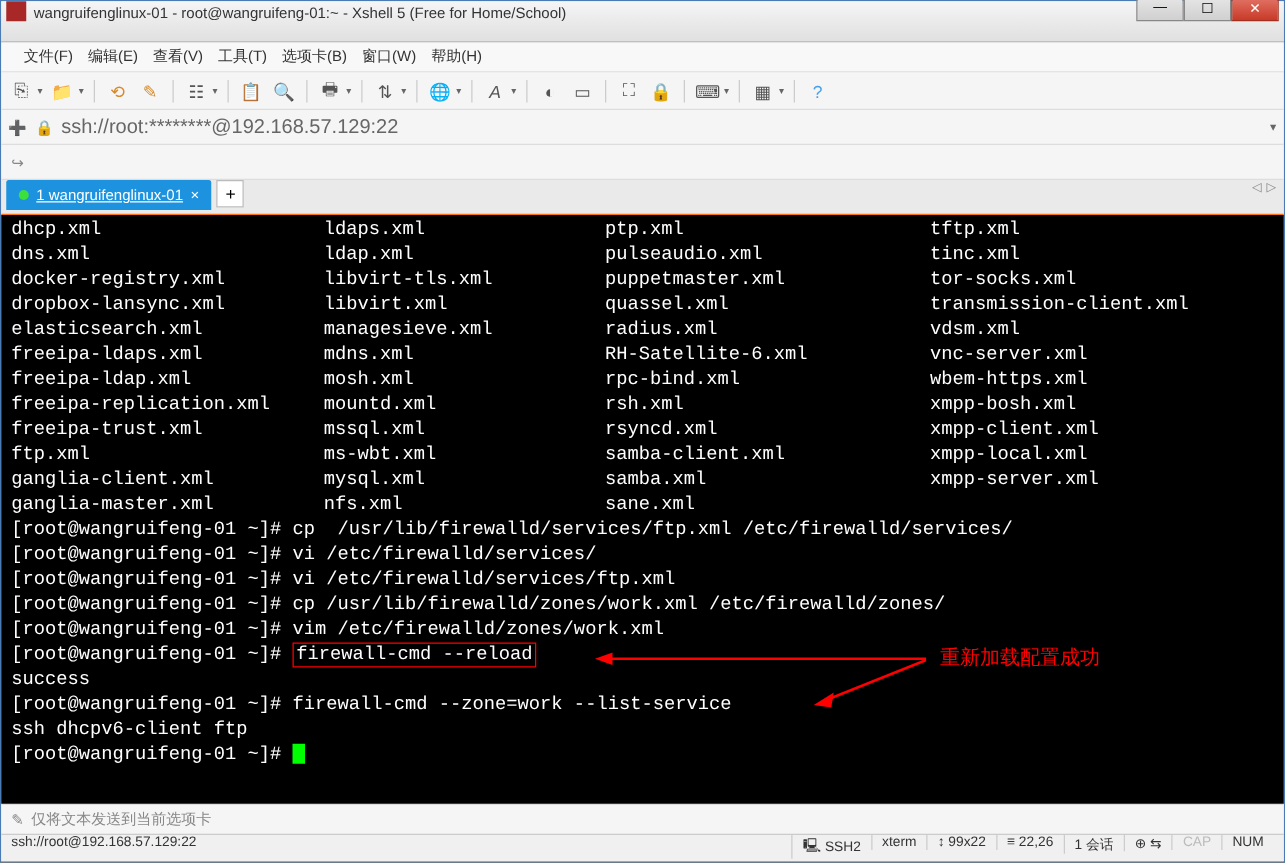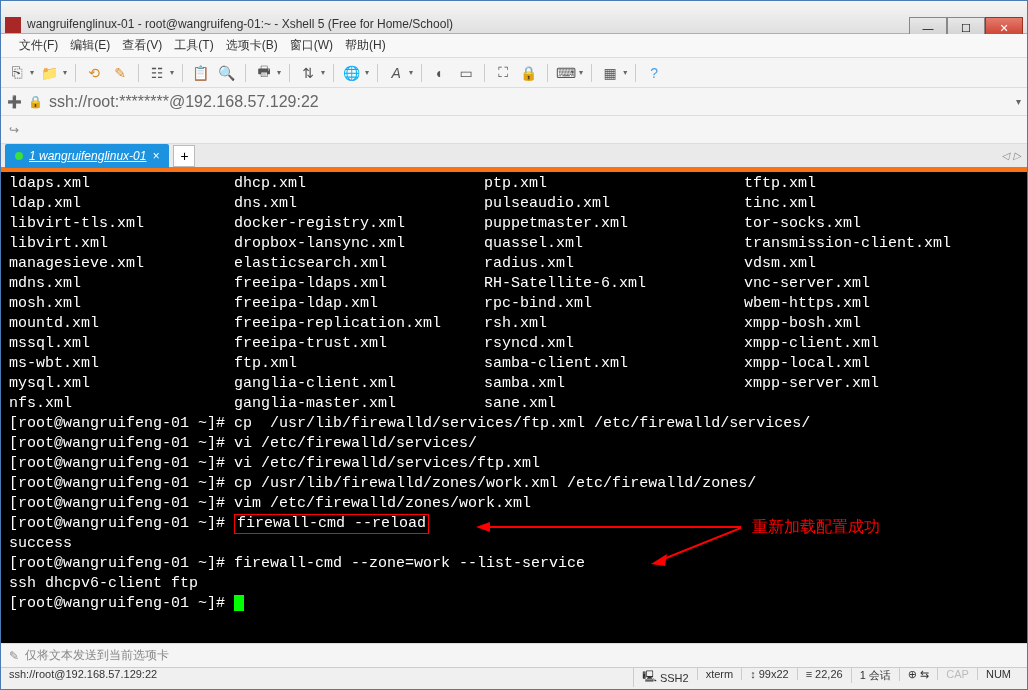--- a/index.html
+++ b/index.html
@@ -1,20 +1,20 @@
 <!DOCTYPE html>
 <html><head>
 <meta charset="utf-8">
 <style>
 * { margin: 0; padding: 0; box-sizing: border-box; }
 body { font-family: "Microsoft YaHei", Arial, sans-serif; font-size: 12px; background: #f0f0f0; width: 1028px; height: 690px; overflow: hidden; }
 
 .window-frame { width: 100%; height: 100%; display: flex; flex-direction: column; border: 1px solid #4a7bb5; }
 
-.titlebar { height: 28px; background: linear-gradient(to bottom, #f5f5f5, #e0e0e0); display: flex; align-items: flex-start; padding: 16px 4px; border-bottom: 1px solid #b0b0b0; }
+.titlebar { height: 28px; background: linear-gradient(to bottom, #f5f5f5, #e0e0e0); display: flex; align-items: flex-end; padding: 16px 4px; border-bottom: 1px solid #b0b0b0; }
 .titlebar-icon { width: 16px; height: 16px; background: #a82828; margin-right: 6px; }
 .titlebar-text { flex: 1; color: #333; font-size: 12px; }
 .win-controls { display: flex; gap: 0; }
 .win-btn { width: 38px; height: 22px; display: flex; align-items: center; justify-content: center; font-size: 11px; }
 .win-min { background: linear-gradient(to bottom,#e8e8e8,#d0d0d0); border: 1px solid #888; }
 .win-max { background: linear-gradient(to bottom,#e8e8e8,#d0d0d0); border: 1px solid #888; }
 .win-close { background: linear-gradient(to bottom,#e57b6e,#c83a28); border: 1px solid #a03020; color: #fff; }
 
 .menubar { height: 24px; background: #f8f8f8; display: flex; align-items: center; padding: 0 18px; gap: 12px; border-bottom: 1px solid #ddd; }
 .menu-item { color: #333; cursor: pointer; font-size: 12px; }
@@ -24,21 +24,21 @@
 .tb-sep { width: 1px; height: 18px; background: #ccc; margin: 0 2px; }
 .dropdown-arrow { font-size: 8px; color: #666; margin-left: -3px; }
 
 .address-row { height: 28px; background: #f5f5f5; display: flex; align-items: center; padding: 0 6px; gap: 6px; border-bottom: 1px solid #ddd; }
 .address-lock { font-size: 12px; color: #888; }
 .address-text { flex: 1; color: #666; font-size: 16px; }
 .address-drop { font-size: 10px; color: #666; }
 
 .hint-row { height: 28px; background: #f5f5f5; display: flex; align-items: center; padding: 0 8px; gap: 6px; color: #888; font-size: 12px; border-bottom: 1px solid #ddd; }
 
-.tabrow { height: 28px; background: #eaeaea; display: flex; align-items: center; padding: 0 4px; border-bottom: 5px solid #f97316; position: relative; font-style: italic; }
+.tabrow { height: 28px; background: #eaeaea; display: flex; align-items: flex-start; padding: 0 4px; border-bottom: 1px solid #f97316; position: relative; }
 .tab { height: 24px; background: #1d93e0; color: #fff; display: flex; align-items: center; padding: 0 10px; font-size: 12px; gap: 6px; border-top-left-radius: 2px; border-top-right-radius: 2px; }
 .tab-dot { width: 8px; height: 8px; border-radius: 50%; background: #3be03b; }
 .tab-label { text-decoration: underline; }
 .tab-close { font-size: 12px; }
 .tab-add { width: 22px; height: 22px; background: #fff; border: 1px solid #bbb; display: flex; align-items: center; justify-content: center; margin-left: 4px; font-size: 14px; }
 .tab-nav { position: absolute; right: 6px; display: flex; gap: 4px; color: #888; font-size: 10px; }
 
 .terminal { flex: 1; background: #000; color: #fff; font-family: "Consolas", "Courier New", monospace; font-size: 15px; line-height: 20px; padding: 2px 8px; overflow: hidden; position: relative; white-space: pre; }
 .columns { display: flex; }
 .col { white-space: pre; }
@@ -142,43 +142,43 @@
       <span class="tab-label">1 wangruifenglinux-01</span>
       <span class="tab-close">×</span>
     </div>
     <div class="tab-add">+</div>
     <div class="tab-nav">
       <span>◁</span>
       <span>▷</span>
     </div>
   </div>
 
-  <div class="terminal"><div class="columns"><div class="col col2"><span>ldaps.xml</span>
+  <div class="terminal"><div class="columns"><div class="col col1"><span>dhcp.xml</span>
+<span>dns.xml</span>
+<span>docker-registry.xml</span>
+<span>dropbox-lansync.xml</span>
+<span>elasticsearch.xml</span>
+<span>freeipa-ldaps.xml</span>
+<span>freeipa-ldap.xml</span>
+<span>freeipa-replication.xml</span>
+<span>freeipa-trust.xml</span>
+<span>ftp.xml</span>
+<span>ganglia-client.xml</span>
+<span>ganglia-master.xml</span></div><div class="col col2"><span>ldaps.xml</span>
 <span>ldap.xml</span>
 <span>libvirt-tls.xml</span>
 <span>libvirt.xml</span>
 <span>managesieve.xml</span>
 <span>mdns.xml</span>
 <span>mosh.xml</span>
 <span>mountd.xml</span>
 <span>mssql.xml</span>
 <span>ms-wbt.xml</span>
 <span>mysql.xml</span>
-<span>nfs.xml</span></div><div class="col col1"><span>dhcp.xml</span>
-<span>dns.xml</span>
-<span>docker-registry.xml</span>
-<span>dropbox-lansync.xml</span>
-<span>elasticsearch.xml</span>
-<span>freeipa-ldaps.xml</span>
-<span>freeipa-ldap.xml</span>
-<span>freeipa-replication.xml</span>
-<span>freeipa-trust.xml</span>
-<span>ftp.xml</span>
-<span>ganglia-client.xml</span>
-<span>ganglia-master.xml</span></div><div class="col col3"><span>ptp.xml</span>
+<span>nfs.xml</span></div><div class="col col3"><span>ptp.xml</span>
 <span>pulseaudio.xml</span>
 <span>puppetmaster.xml</span>
 <span>quassel.xml</span>
 <span>radius.xml</span>
 <span>RH-Satellite-6.xml</span>
 <span>rpc-bind.xml</span>
 <span>rsh.xml</span>
 <span>rsyncd.xml</span>
 <span>samba-client.xml</span>
 <span>samba.xml</span>

